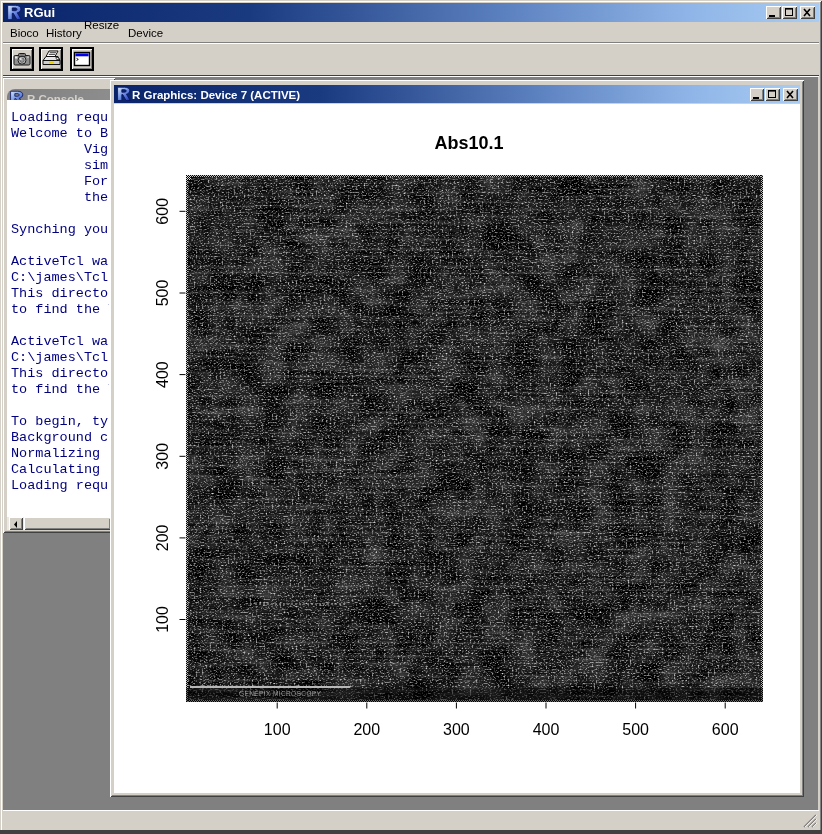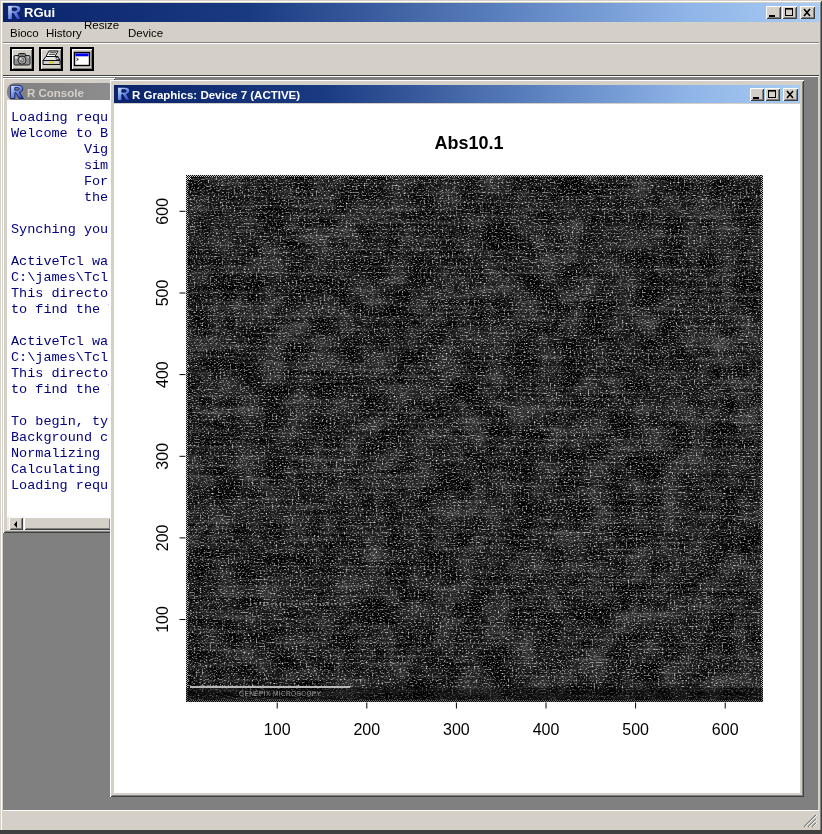--- a/index.html
+++ b/index.html
@@ -112,21 +112,21 @@
     <path d="M4.5 9.3 L6.3 10.4 L4.5 11.5" fill="none" stroke="#000" stroke-width="0.9"></path>
   </svg>
 </div>
 
 <div class="abs" style="left:3px;top:75px;width:816px;height:1px;background:#404040;"></div>
 <div class="abs" style="left:3px;top:76px;width:816px;height:1px;background:#ffffff;"></div>
 
 <div class="abs" style="left:3px;top:77px;width:815px;height:733px;background:#808080;"></div>
 
 <div class="abs raised3" style="left:3px;top:78px;width:112px;height:455px;"></div>
-<div class="abs" style="left:7px;top:83px;width:112px;height:18px;
+<div class="abs" style="left:7px;top:89px;width:112px;height:18px;
   background:linear-gradient(90deg,#808080,#8e8e8e);overflow:hidden;border-radius:8px;">
   <svg style="position:absolute;left:2px;top:1px" width="16" height="16" viewBox="0 0 16 16">
     <use href="#rlogo" transform="translate(0.5,0.5) scale(0.92)"></use>
   </svg>
   <div style="position:absolute;left:20px;top:3.5px;font:bold 11.5px 'Liberation Sans',sans-serif;color:#d4d0c8;white-space:nowrap;">R Console</div>
 </div>
 <div class="abs" style="left:7px;top:100px;width:104px;height:417px;background:#ffffff;"></div>
 <pre class="abs" style="left:11px;top:110px;width:98px;height:408px;overflow:hidden;
   font:13.5px 'Liberation Mono',monospace;line-height:16px;color:#000080;">Loading required
 Welcome to Bioco

